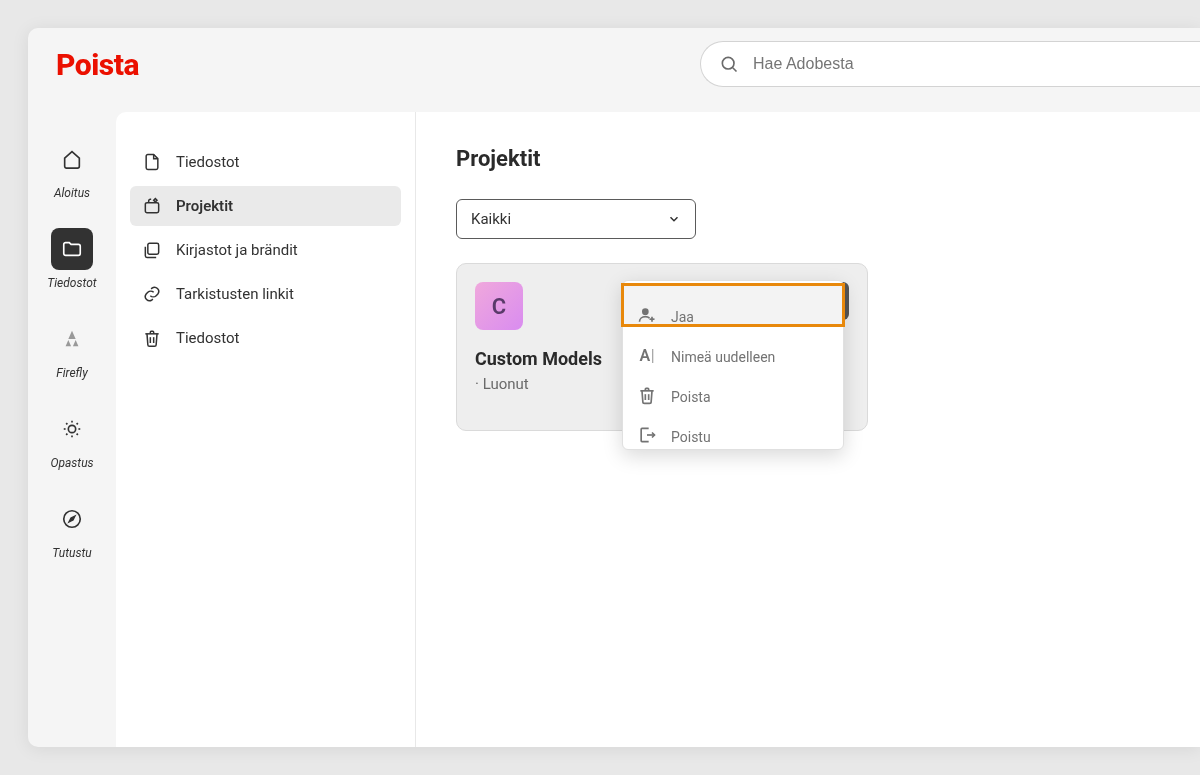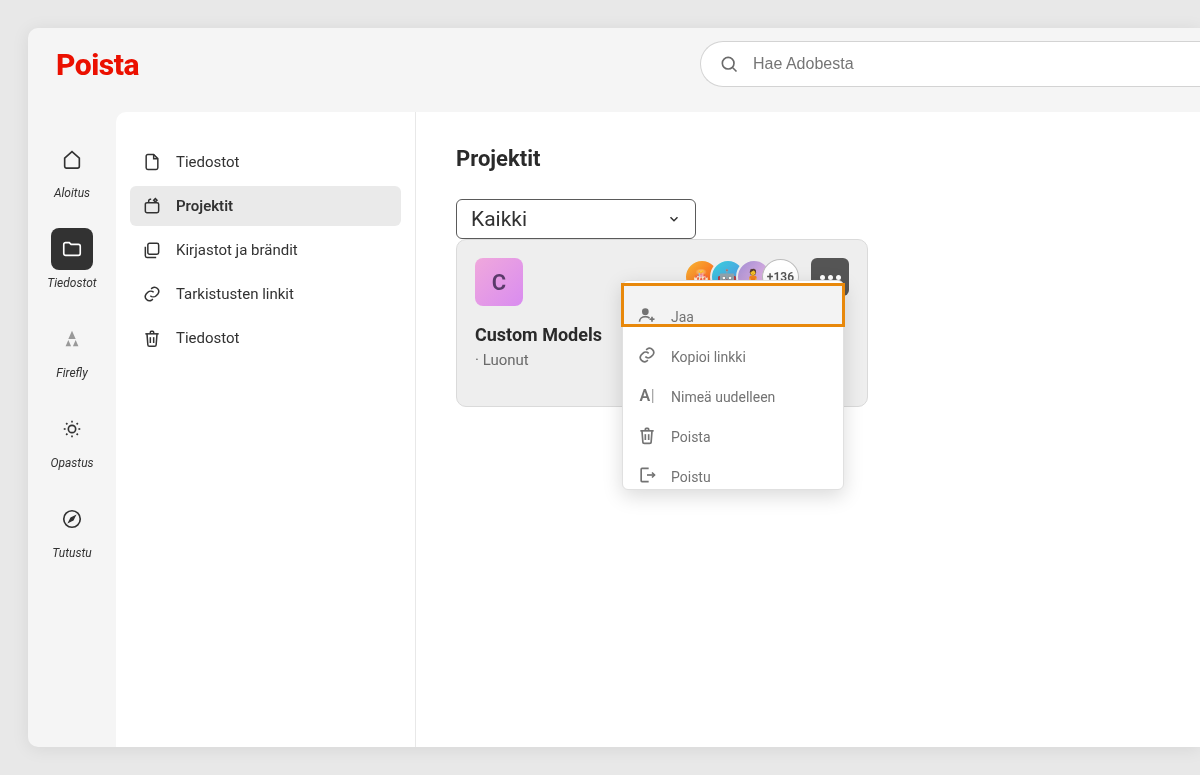--- a/index.html
+++ b/index.html
@@ -119,23 +119,24 @@
   .page-title {
     font-size: 22px; font-weight: 700; color: #2a2a2a;
     margin-bottom: 28px;
   }
   .filter {
     display: flex; align-items: center; justify-content: space-between;
     width: 240px; height: 40px;
     border: 1.5px solid #5a5a5a;
     border-radius: 6px;
     padding: 0 14px;
-    font-size: 21px;
+    font-size: 15px;
     color: #323232;
     cursor: pointer;
+    margin-bottom: 24px;
   }
   .proj-card {
     position: relative;
     width: 412px; height: 168px;
     background: #eeeeee;
     border: 1px solid #dadada;
     border-radius: 10px;
     padding: 18px;
   }
   .proj-thumb {
@@ -356,27 +357,20 @@
     <div class="menu-item highlight">
       <svg viewBox="0 0 24 24" fill="currentColor">
           <circle cx="10" cy="8" r="4"></circle>
           <path d="M3 20c0-3.5 3-6 7-6 2 0 3.7.6 5 1.6" fill="none" stroke="currentColor" stroke-width="2"></path>
           <line x1="18" y1="14" x2="18" y2="20" stroke="currentColor" stroke-width="2"></line>
           <line x1="15" y1="17" x2="21" y2="17" stroke="currentColor" stroke-width="2"></line>
         </svg>
       <span>Jaa</span>
     </div>
     <div class="menu-item">
-      <svg viewBox="0 0 24 24" fill="none" stroke="currentColor" stroke-width="2">
-          <path d="M10 14a5 5 0 0 0 7 0l2-2a5 5 0 0 0-7-7l-1 1"></path>
-          <path d="M14 10a5 5 0 0 0-7 0l-2 2a5 5 0 0 0 7 7l1-1"></path>
-        </svg>
-      <span>Kopioi linkki</span>
-    </div>
-    <div class="menu-item">
       <div class="mi-icon" style="font-weight:600;">A<span style="font-weight:300;margin-left:1px;">|</span></div>
       <span>Nimeä uudelleen</span>
     </div>
     <div class="menu-item">
       <svg viewBox="0 0 24 24" fill="none" stroke="currentColor" stroke-width="2">
           <path d="M4 7h16"></path>
           <path d="M10 7V5a1 1 0 0 1 1-1h2a1 1 0 0 1 1 1v2"></path>
           <path d="M6 7l1 13a2 2 0 0 0 2 2h6a2 2 0 0 0 2-2l1-13"></path>
           <line x1="10" y1="11" x2="10" y2="18"></line>
           <line x1="14" y1="11" x2="14" y2="18"></line>

